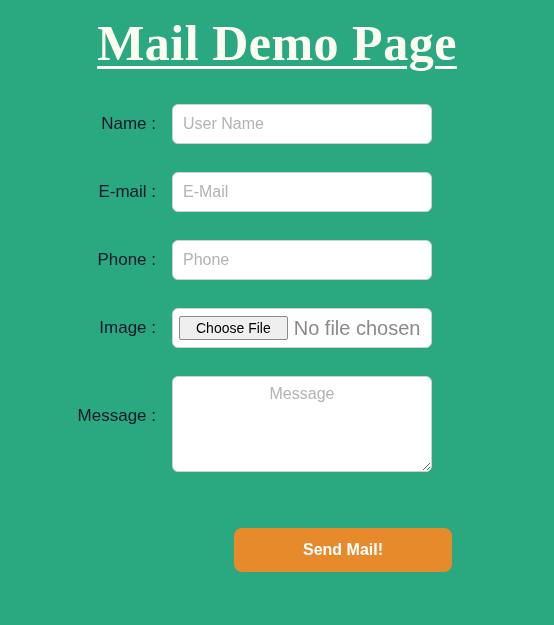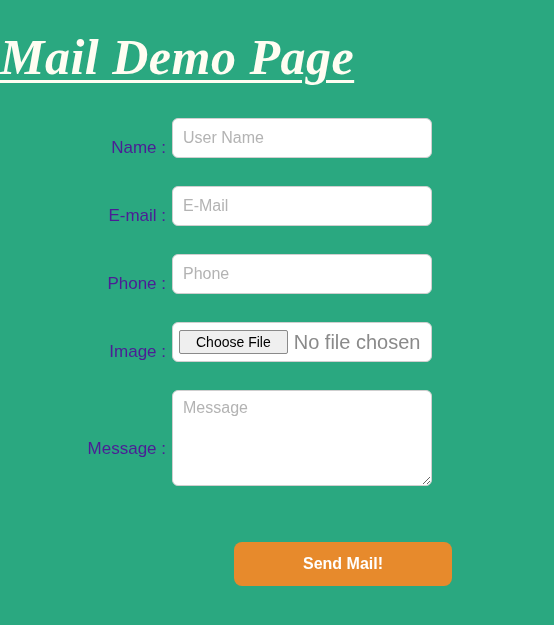--- a/index.html
+++ b/index.html
@@ -6,47 +6,45 @@
 body {
   background: #2aa880;
   font-family: Arial, Helvetica, sans-serif;
   width: 554px;
   height: 625px;
   overflow: hidden;
 }
 .page-title {
   font-family: "Brush Script MT", "Segoe Script", cursive;
   font-weight: bold;
-  font-style: italic;
   font-size: 50px;
   color: #fffdf2;
-  text-align: left;
+  text-align: center;
   text-decoration: underline;
   text-decoration-thickness: 3px;
   text-underline-offset: 6px;
-  padding: 28px 0 24px 0;
+  padding: 14px 0 24px 0;
   letter-spacing: 0.5px;
 }
 .form {
   padding: 8px 40px 0 40px;
 }
 .row {
   display: flex;
   align-items: center;
   margin-bottom: 28px;
 }
 .row.tall { align-items: flex-start; }
 .row.tall .label { padding-top: 30px; }
 .label {
   width: 132px;
   text-align: right;
-  color: #4c1d95;
+  color: #0f172a;
   font-size: 17px;
-  padding-right: 6px;
-  margin-top: 19px;
+  padding-right: 16px;
 }
 .field {
   flex: 1;
 }
 .text-input {
   width: 260px;
   height: 40px;
   border: 1px solid #cfcfcf;
   border-radius: 6px;
   background: #fff;
@@ -60,20 +58,21 @@
   width: 260px;
   height: 96px;
   border: 1px solid #cfcfcf;
   border-radius: 6px;
   background: #fff;
   font-size: 16px;
   padding: 8px 10px;
   color: #333;
   resize: both;
   font-family: Arial, Helvetica, sans-serif;
+  text-align: center;
 }
 .textarea::placeholder { color: #b3b3b3; }
 .file-wrap {
   width: 260px;
   height: 40px;
   border: 1px solid #cfcfcf;
   border-radius: 6px;
   background: #fff;
   display: flex;
   align-items: center;

